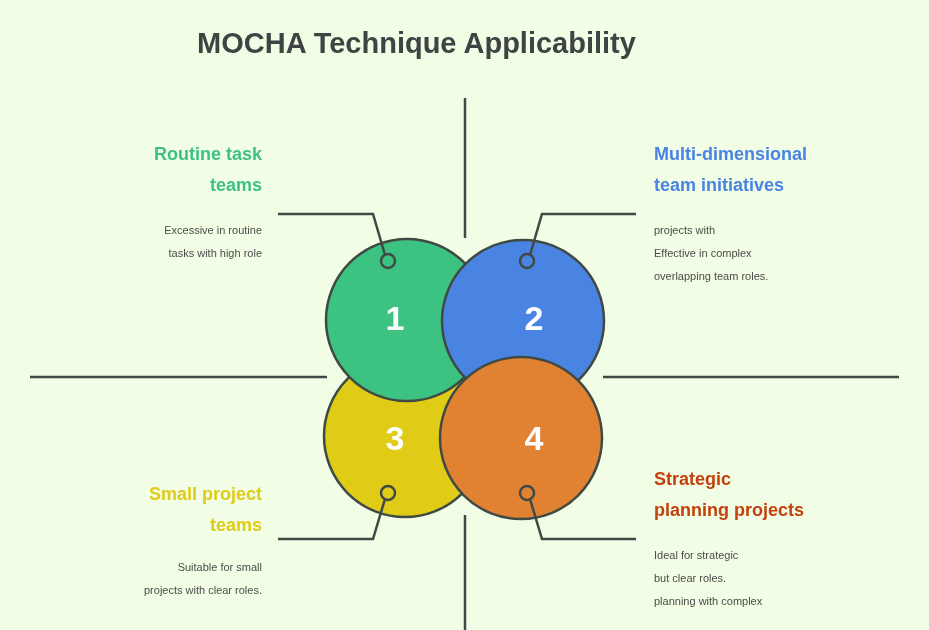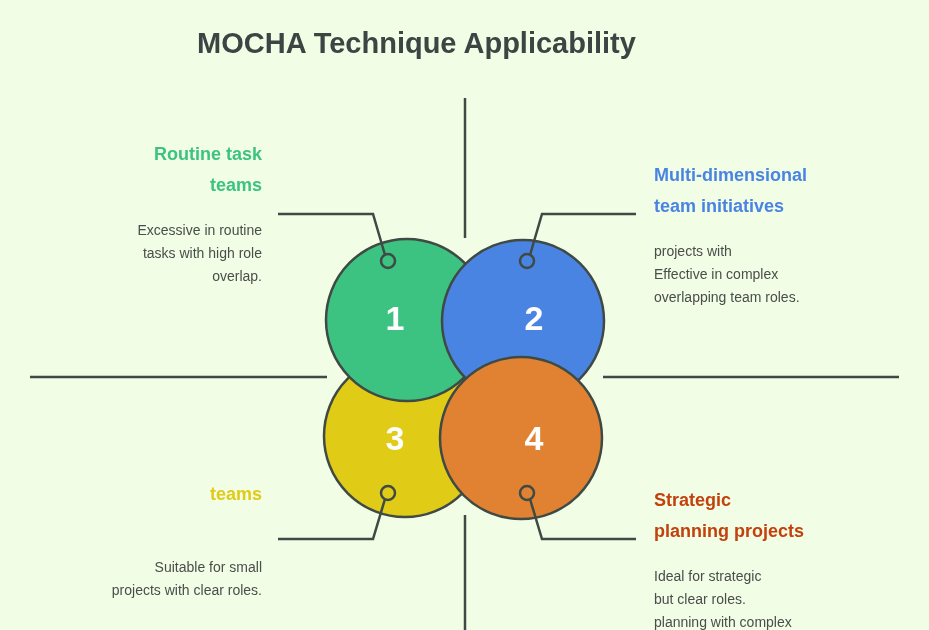--- a/index.html
+++ b/index.html
@@ -12,24 +12,24 @@
     .title {
       position: absolute; left: 0; width: 833px; top: 27px;
       text-align: center; font-weight: bold; font-size: 29px;
       color: #3e4444; letter-spacing: 0px;
     }
     svg.diagram { position: absolute; left: 0; top: 0; }
     .heading {
       position: absolute; font-weight: bold; font-size: 18px; line-height: 31px;
     }
     .desc {
-      position: absolute; font-size: 14px; line-height: 23px; color: #4a4d4a;
+      position: absolute; font-size: 11px; line-height: 23px; color: #4a4d4a;
     }
     .right-al { text-align: right; }
-    .left-al { text-align: left; margin-top: 21px; }
+    .left-al { text-align: left; }
     .num {
       font-family: "Liberation Sans", sans-serif; font-weight: bold; font-size: 34px; fill: #ffffff;
     }
   </style>
 </head>
 <body>
 
 <div class="title">MOCHA Technique Applicability</div>
 
 <svg class="diagram" width="929" height="630" viewBox="0 0 929 630">
@@ -62,34 +62,34 @@
   <text class="num" x="534" y="450" text-anchor="middle">4</text>
 </svg>
 
 <div class="heading right-al" style="right:667px; top:139px; color:#3cc381;">
   <div>Routine task</div>
   <div>teams</div>
 </div>
 <div class="desc right-al" style="right:667px; top:219px;">
   <div>Excessive in routine</div>
   <div>tasks with high role</div>
-  <div>overlap.</div>
 </div>
 
 <div class="heading left-al" style="left:654px; top:139px; color:#4a84e3;">
   <div>Multi-dimensional</div>
   <div>team initiatives</div>
 </div>
 <div class="desc left-al" style="left:654px; top:219px;">
   <div>projects with</div>
   <div>Effective in complex</div>
   <div>overlapping team roles.</div>
 </div>
 
 <div class="heading right-al" style="right:667px; top:479px; color:#e0cb17;">
+  <div>Small project</div>
   <div>teams</div>
 </div>
 <div class="desc right-al" style="right:667px; top:556px;">
   <div>Suitable for small</div>
   <div>projects with clear roles.</div>
 </div>
 
 <div class="heading left-al" style="left:654px; top:464px; color:#c2410c;">
   <div>Strategic</div>
   <div>planning projects</div>

